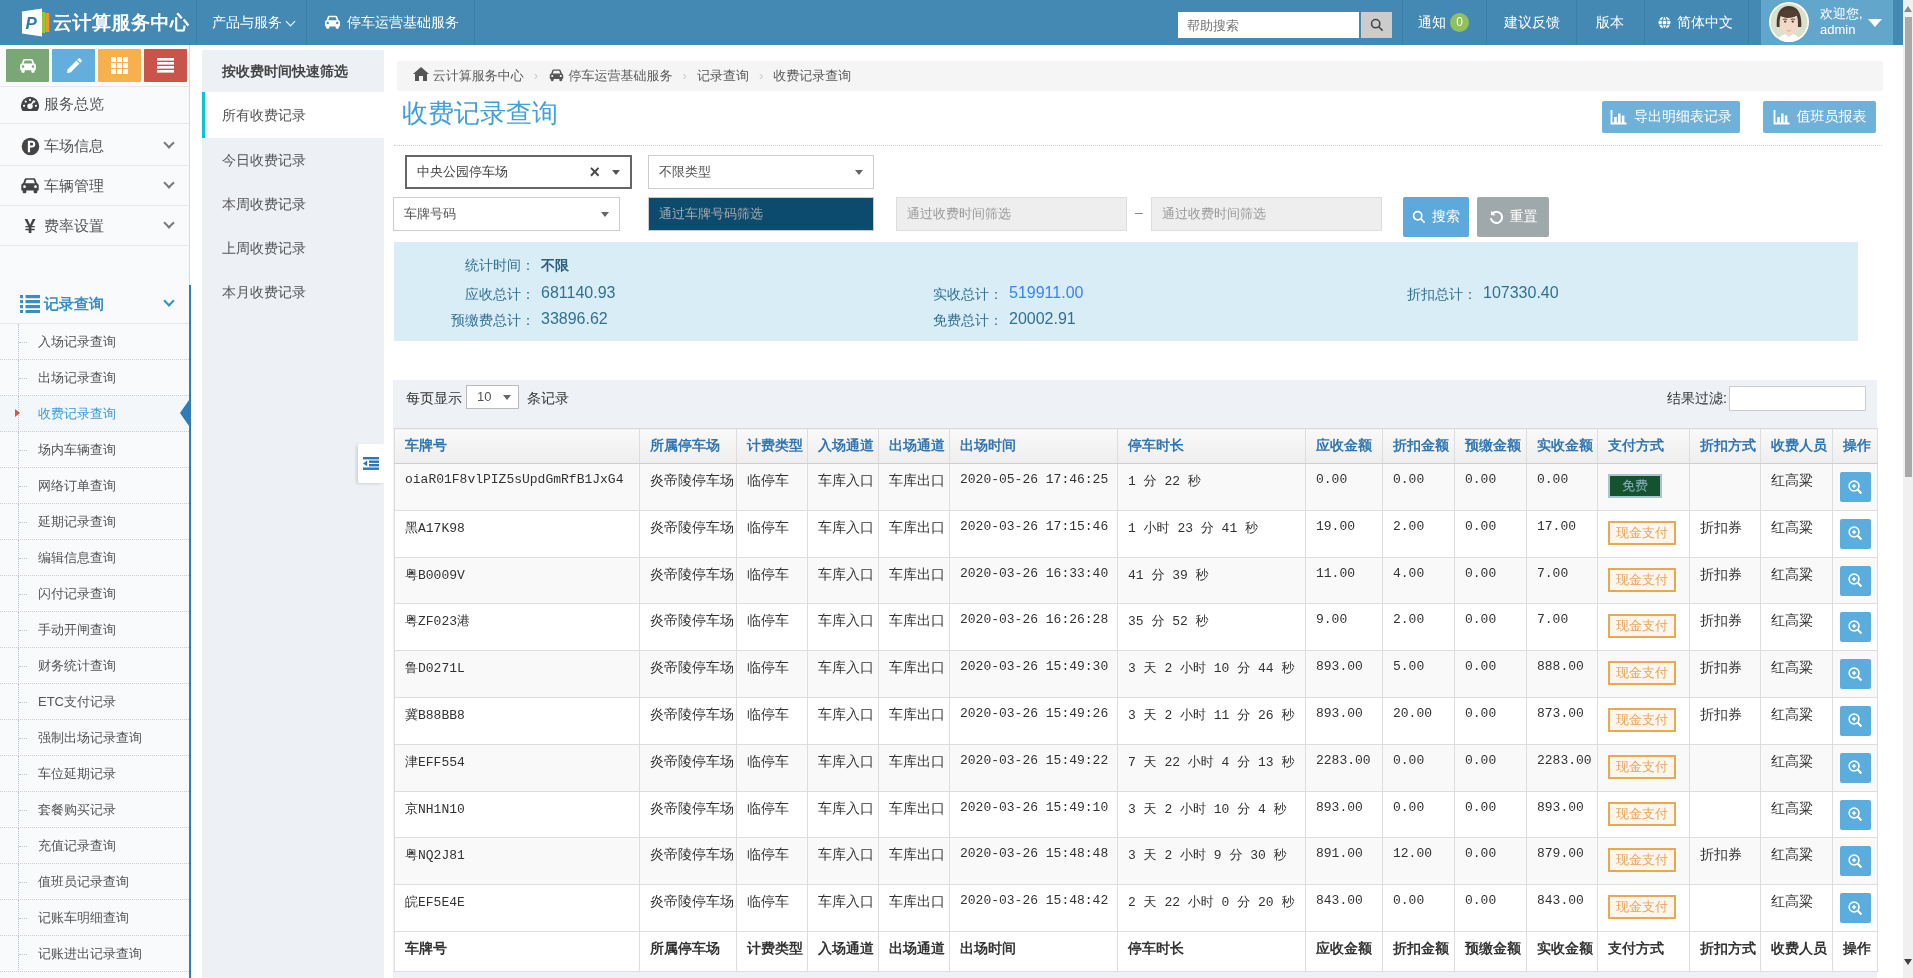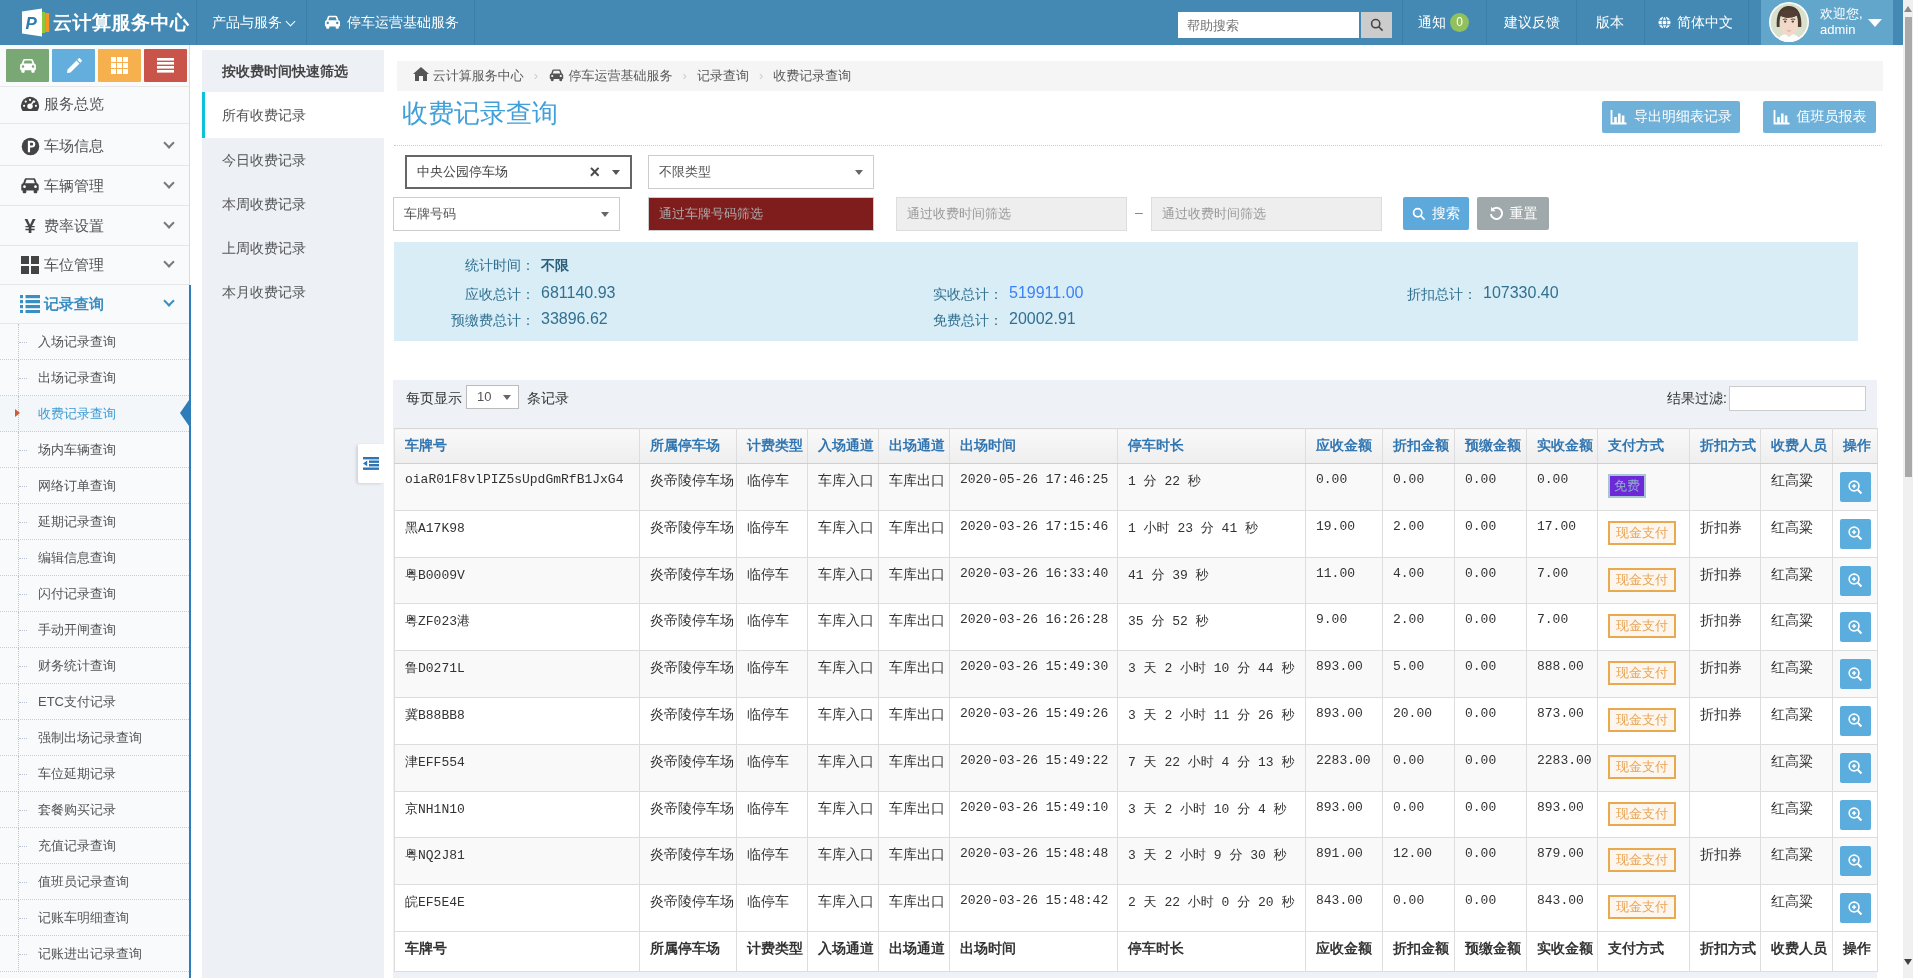--- a/index.html
+++ b/index.html
@@ -48,39 +48,39 @@
 #crumb { position:absolute; left:397px; top:61px; width:1486px; height:30px; background:#f5f5f5;
   font-size:13px; color:#5a5a5a; line-height:30px; }
 #title { position:absolute; left:402px; top:96px; font-size:26px; color:#42a0d8; }
 .bigbtn { position:absolute; top:101px; height:32px; background:#6fb1d8; border-radius:2px;
   color:#fff; font-size:14px; display:flex; align-items:center; justify-content:center; gap:7px; }
 #dots { position:absolute; left:394px; top:145px; width:1488px; border-top:1px dotted #cfcfcf; }
 .sel { position:absolute; height:34px; background:#fff; border:1px solid #ccc;
   font-size:13px; color:#555; line-height:32px; padding-left:10px; }
 .sel .dn { position:absolute; right:10px; top:14px; width:0; height:0;
   border-left:4px solid transparent; border-right:4px solid transparent; border-top:5px solid #666; }
-.inp { position:absolute; height:34px; background:#7f1d1d; border:1px solid #ccc;
+.inp { position:absolute; height:34px; background:#0c4a6e; border:1px solid #ccc;
   font-size:13px; color:#aaa; line-height:32px; padding-left:10px; }
 .inp.dis { background:#eee; border-color:#ddd; color:#999; }
-.sbtn { position:absolute; top:197px; height:33px; color:#fff; font-size:14px;
+.sbtn { position:absolute; top:197px; height:40px; color:#fff; font-size:14px;
   display:flex; align-items:center; justify-content:center; gap:6px; border-radius:2px; }
 #stats { position:absolute; left:394px; top:242px; width:1464px; height:99px; background:#d9edf7;
   font-size:14px; color:#31708f; }
 
 #panel { position:absolute; left:393px; top:380px; width:1484px; height:598px; background:#eef1f5; }
 #tbl { position:absolute; left:394px; top:428px; border-collapse:collapse; table-layout:fixed;
   background:#fff; }
 #tbl th { font-size:14px; color:#3276b1; font-weight:bold; text-align:left; padding:0 0 0 10px;
   height:35px; background:linear-gradient(#f9f9f9,#eeeeee); border:1px solid #ddd; border-top:1px solid #d8d8d8; border-bottom:1px solid #cfcfcf; }
 #tbl td { border:1px solid #ddd; padding:8px 0 0 10px; vertical-align:top; font-size:14px; color:#333; height:46.8px;}
 #tbl tr.odd td { background:#f9f9f9; }
 #tbl td.mono, .mono { font-family:"Liberation Mono", monospace; font-size:13px; }
 #tbl tr.foot td { font-weight:bold; font-size:14px; color:#333; background:#fff; height:40px; font-family:"Liberation Sans",sans-serif;}
-.tag-free { display:inline-block; border:2px solid #a8c5d4; background:#6d28d9; color:#8fb3c6;
-  font-size:13px; padding:1px 4px; line-height:18px; }
+.tag-free { display:inline-block; border:2px solid #a8c5d4; background:#14532d; color:#8fb3c6;
+  font-size:13px; padding:1px 12px; line-height:18px; }
 .tag-cash { display:inline-block; border:2px solid #e9a94e; background:#fdf6ee; color:#e9a556;
   font-size:13px; padding:1px 6px; line-height:18px; }
 .opbtn { display:inline-block; width:31px; height:30px; background:#5badde; border-radius:2px; }
 
 #scroll { position:absolute; left:1903px; top:0; width:10px; height:978px; background:#f0f0f0; }
 #thumb { position:absolute; left:1905px; top:17px; width:7px; height:460px; background:#a9a9a9; }
 </style></head><body>
 
 <div id="nav">
 <div class="abs" style="left:20px;top:8px;">
@@ -213,34 +213,20 @@
       <span class="mt">车辆管理</span>
       <span class="chev">
         <i style=""></i>
       </span>
     </div>
 <div class="m1" style="top:161px;">
       <span class="mi">
         <div style="font-size:20px;font-weight:bold;color:#444;">¥</div>
       </span>
       <span class="mt">费率设置</span>
-      <span class="chev">
-        <i style=""></i>
-      </span>
-    </div>
-<div class="m1" style="top:200px;">
-      <span class="mi">
-        <svg width="18" height="18" viewBox="0 0 18 18">
-          <rect x="0" y="0" width="8" height="8" fill="#444"></rect>
-          <rect x="10" y="0" width="8" height="8" fill="#444"></rect>
-          <rect x="0" y="10" width="8" height="8" fill="#444"></rect>
-          <rect x="10" y="10" width="8" height="8" fill="#444"></rect>
-        </svg>
-      </span>
-      <span class="mt">车位管理</span>
       <span class="chev">
         <i style=""></i>
       </span>
     </div>
 <div class="m1" style="top:239px;color:#3a8ec2;font-weight:bold;">
       <span class="mi">
         <svg width="20" height="18" viewBox="0 0 20 18">
           <rect x="0" y="0" width="3" height="3.2" fill="#3a8ec2"></rect>
           <rect x="5.5" y="0" width="14.5" height="3.2" fill="#3a8ec2"></rect>
           <rect x="0" y="5" width="3" height="3.2" fill="#3a8ec2"></rect>

